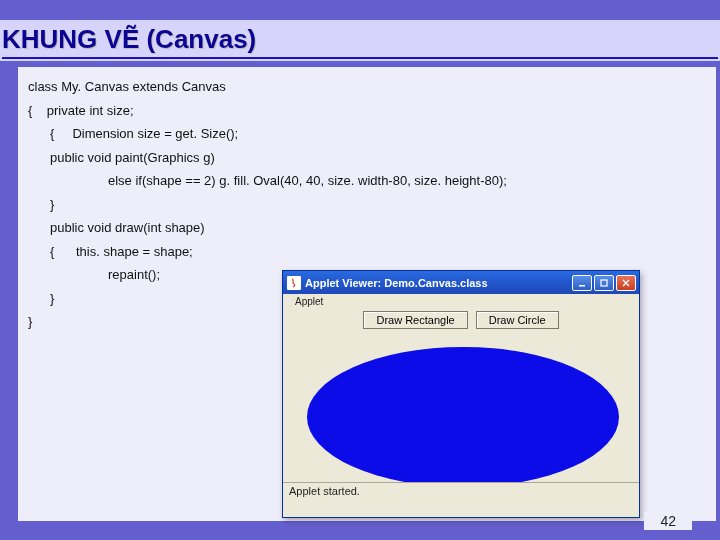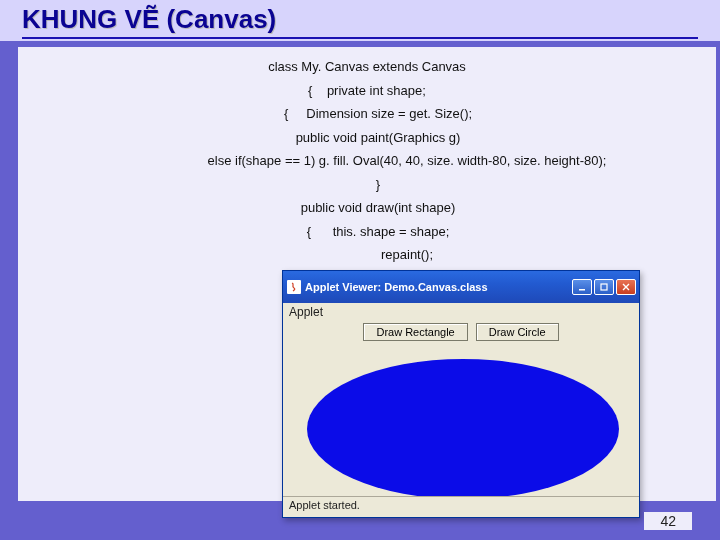--- a/index.html
+++ b/index.html
@@ -6,21 +6,22 @@
   body {
     width: 720px;
     height: 540px;
     background: #645fce;
     font-family: Arial, sans-serif;
     overflow: hidden;
     position: relative;
   }
   .header {
     background: #d7d4fc;
-    padding: 4px 22px 2px;
+    padding: 4px 2px 2px;
+    margin-top: 20px;
   }
   .title {
     color: #0a0393;
     font-size: 26px;
     font-weight: bold;
     text-shadow: 1px 1px 0 #bbb;
   }
   .divider {
     height: 2px;
     background: #1a12b2;
@@ -28,38 +29,37 @@
   }
   .code-panel {
     background: #eeedfa;
     margin: 6px 4px 0 18px;
     padding: 8px 10px 8px 10px;
     font-size: 13px;
     color: #111;
     line-height: 1.35;
     position: relative;
     height: 454px;
-    text-align: center;
   }
   .code-line { white-space: pre; padding: 3px 0; }
   .br1 { padding-left: 22px; }
   .br3 { padding-left: 80px; }
   .applet-window {
     position: absolute;
     left: 282px;
     top: 270px;
     width: 358px;
     height: 248px;
     background: #ece9d8;
     border: 1px solid #003399;
     box-shadow: 2px 3px 6px rgba(0,0,0,.3);
     font-family: Tahoma, Arial, sans-serif;
   }
   .titlebar {
-    height: 32px;
+    height: 23px;
     background: linear-gradient(to bottom, #2a6ae0 0%, #225ad0 40%, #1e49b8 100%);
     display: flex;
     align-items: center;
     padding: 0 3px 0 4px;
     color: #fff;
     font-size: 11px;
   }
   .app-icon {
     width: 14px; height: 14px;
     background: #fff;
@@ -75,23 +75,23 @@
     width: 20px; height: 16px;
     border: 1px solid #fff;
     border-radius: 2px;
     display: flex; align-items: center; justify-content: center;
     font-size: 10px; font-weight: bold;
     color: #fff;
   }
   .win-min, .win-max { background: linear-gradient(#5a8fe8,#2b5fc8); }
   .win-close { background: linear-gradient(#e87455,#c83e20); }
   .applet-label {
-    font-size: 12px;
+    font-size: 10px;
     color: #222;
-    padding: 2px 4px 1px 6px;
+    padding: 2px 4px 1px 12px;
   }
   .btn-row {
     display: flex;
     gap: 8px;
     justify-content: center;
     padding: 3px 0 4px;
   }
   .swing-btn {
     font-size: 11px;
     background: #ece9d8;
@@ -107,21 +107,21 @@
   }
   .oval {
     position: absolute;
     left: 18px; top: 12px;
     width: 312px; height: 140px;
     background: #0b0ce8;
     border-radius: 50%;
   }
   .statusbar {
     position: absolute;
-    left: 0; right: 0; bottom: 4px;
+    left: 0; right: 0; bottom: 18px;
     height: 17px;
     border-top: 1px solid #aca899;
     background: #ece9d8;
     font-size: 11px;
     color: #222;
     padding: 2px 6px;
   }
   .page-num {
     position: absolute;
     right: 28px;
@@ -136,24 +136,24 @@
 </head>
 <body>
 
 <div class="header">
   <div class="title">KHUNG VẼ (Canvas)</div>
   <div class="divider"></div>
 </div>
 
 <div class="code-panel">
   <div class="code-line">class My. Canvas extends Canvas</div>
-  <div class="code-line">{    private int shape;</div>
+  <div class="code-line">{    private int size;</div>
   <div class="code-line br1">{     Dimension size = get. Size();</div>
   <div class="code-line br1">public void paint(Graphics g)</div>
-  <div class="code-line br3">else if(shape == 1) g. fill. Oval(40, 40, size. width-80, size. height-80);</div>
+  <div class="code-line br3">else if(shape == 2) g. fill. Oval(40, 40, size. width-80, size. height-80);</div>
   <div class="code-line br1">}</div>
   <div class="code-line br1">public void draw(int shape)</div>
   <div class="code-line br1">{      this. shape = shape;</div>
   <div class="code-line br3">repaint();</div>
   <div class="code-line br1">}</div>
   <div class="code-line">}</div>
 </div>
 
 <div class="applet-window">
   <div class="titlebar">

